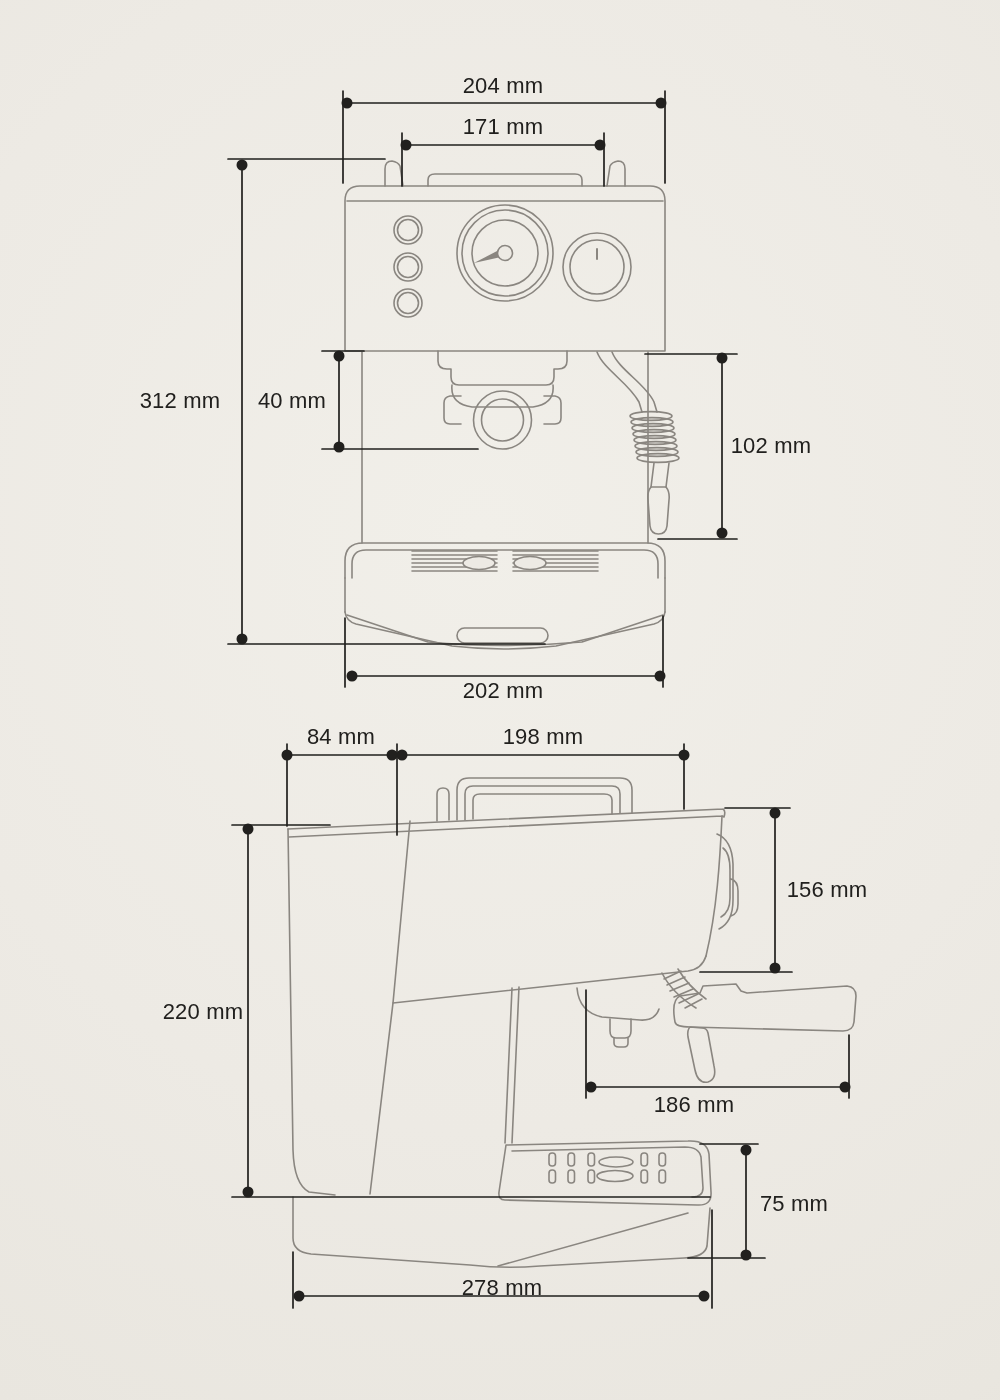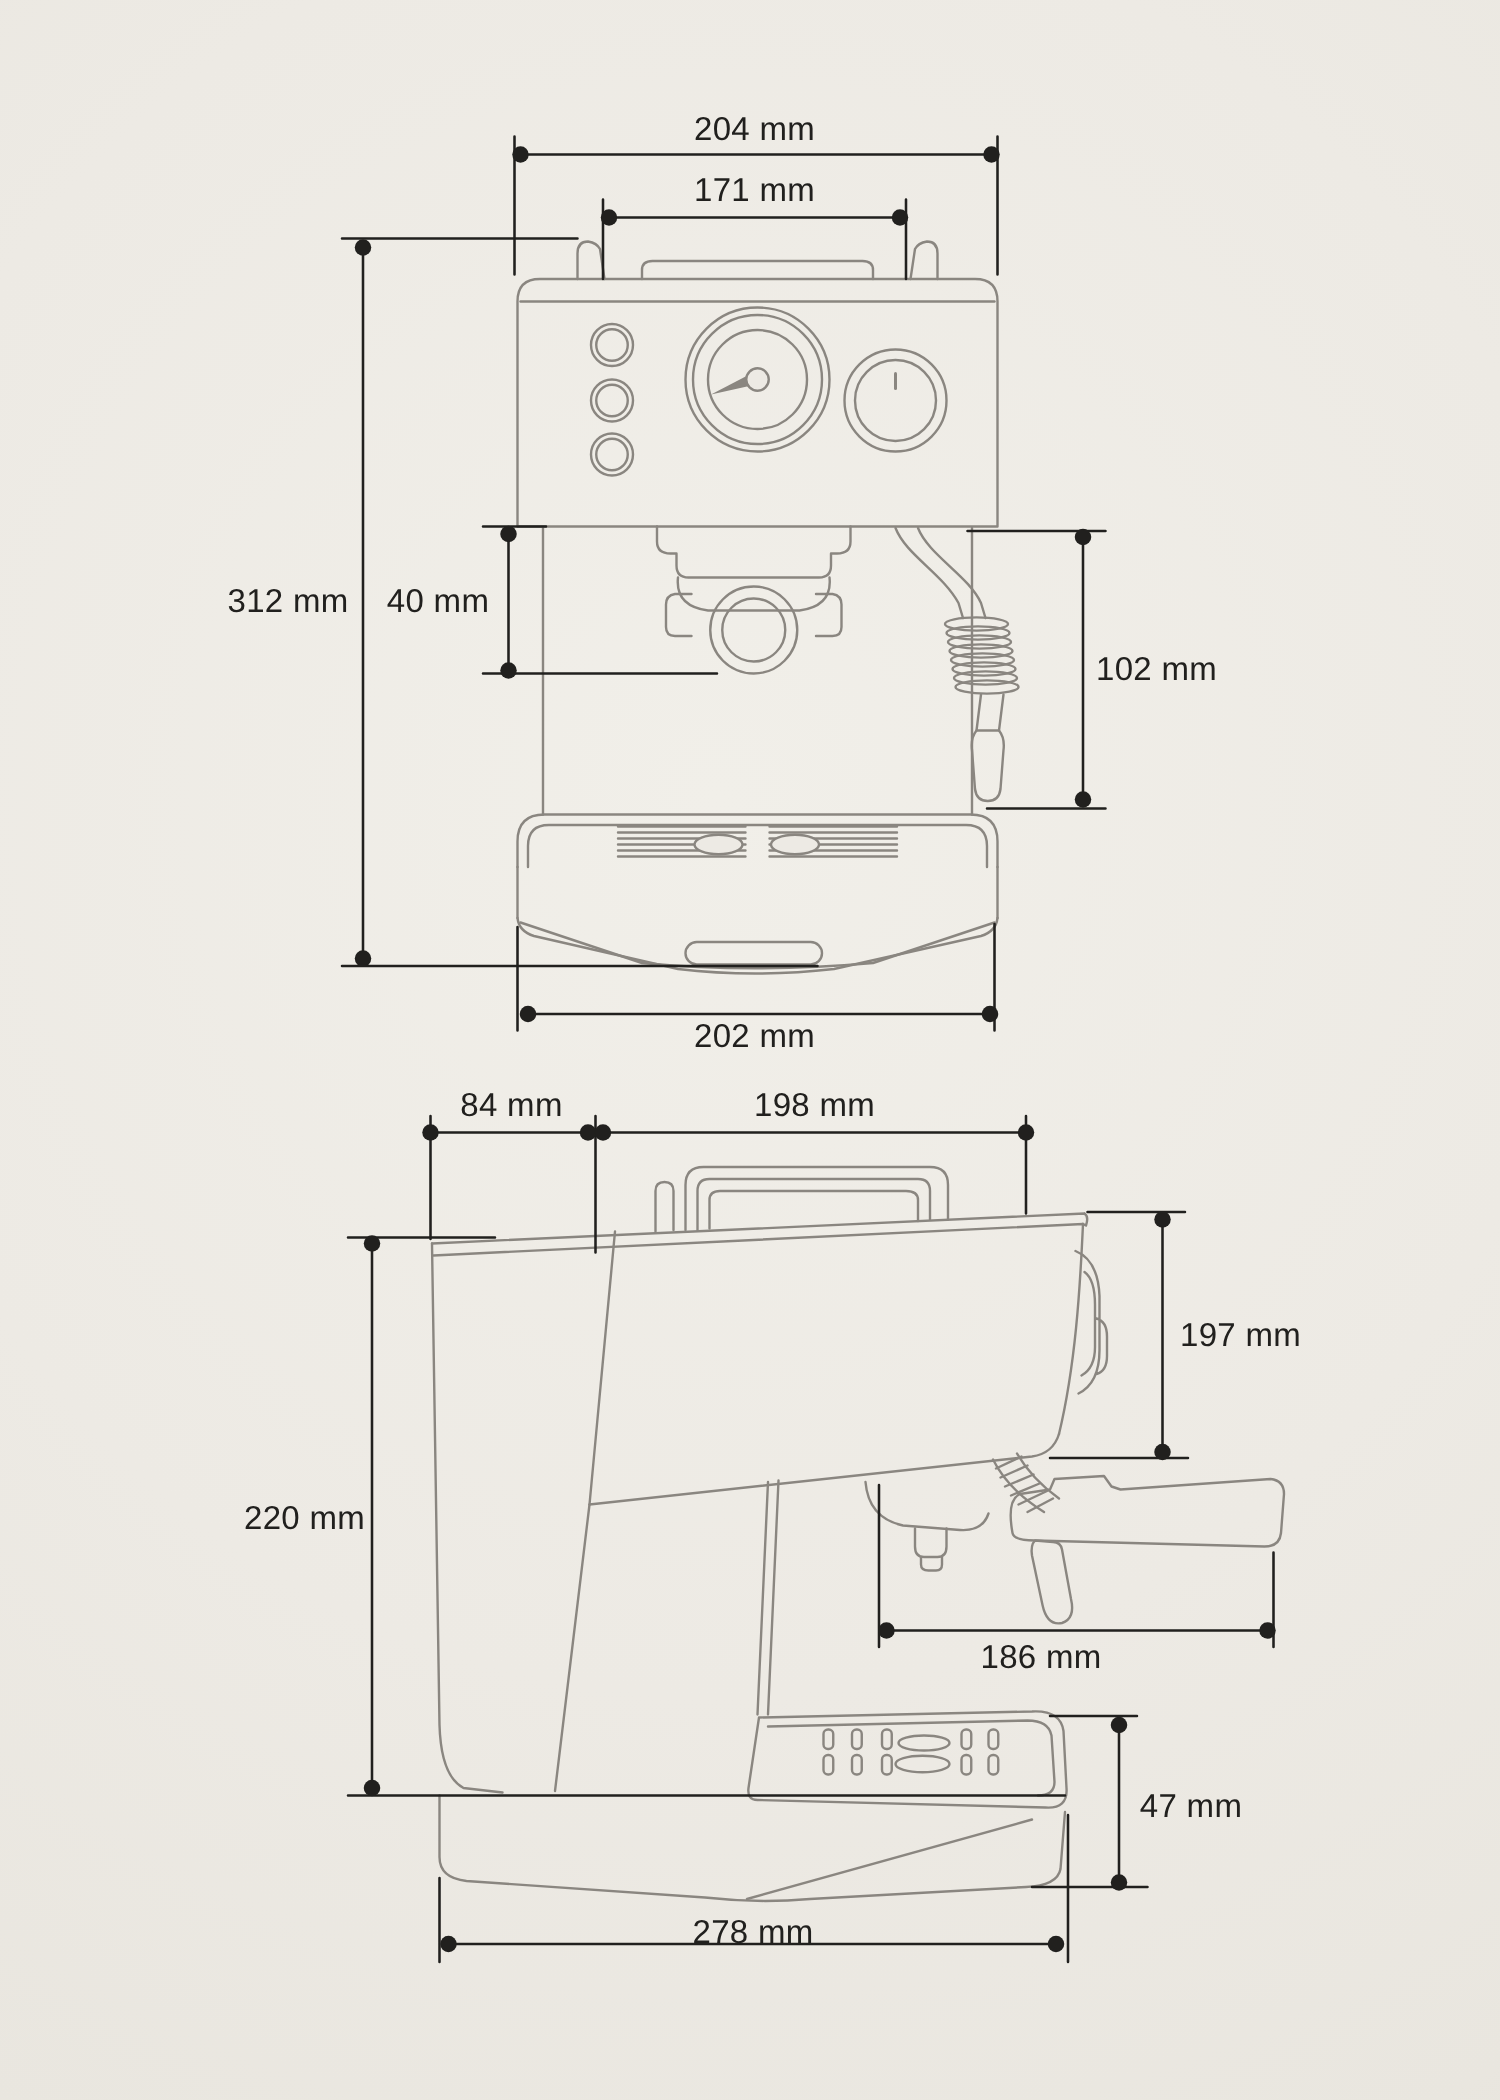--- a/index.html
+++ b/index.html
@@ -214,26 +214,26 @@
         <circle cx="845" cy="1087" r="5.5"></circle>
       <circle cx="746" cy="1150" r="5.5"></circle>
         <circle cx="746" cy="1255" r="5.5"></circle>
       <circle cx="299" cy="1296" r="5.5"></circle>
         <circle cx="704" cy="1296" r="5.5"></circle>
     </g>
   </svg>
 
   <div class="dim" style="left:503px;top:86px">204 mm</div>
   <div class="dim" style="left:503px;top:127px">171 mm</div>
-  <div class="dim" style="left:192px;top:401px">312 mm</div>
+  <div class="dim" style="left:180px;top:401px">312 mm</div>
   <div class="dim" style="left:292px;top:401px">40 mm</div>
   <div class="dim" style="left:771px;top:446px">102 mm</div>
   <div class="dim" style="left:503px;top:691px">202 mm</div>
 
   <div class="dim" style="left:341px;top:737px">84 mm</div>
   <div class="dim" style="left:543px;top:737px">198 mm</div>
-  <div class="dim" style="left:827px;top:890px">197 mm</div>
+  <div class="dim" style="left:827px;top:890px">156 mm</div>
   <div class="dim" style="left:203px;top:1012px">220 mm</div>
   <div class="dim" style="left:694px;top:1105px">186 mm</div>
-  <div class="dim" style="left:794px;top:1204px">47 mm</div>
+  <div class="dim" style="left:794px;top:1204px">75 mm</div>
   <div class="dim" style="left:502px;top:1288px">278 mm</div>
 
 </div>
 
 </body></html>

